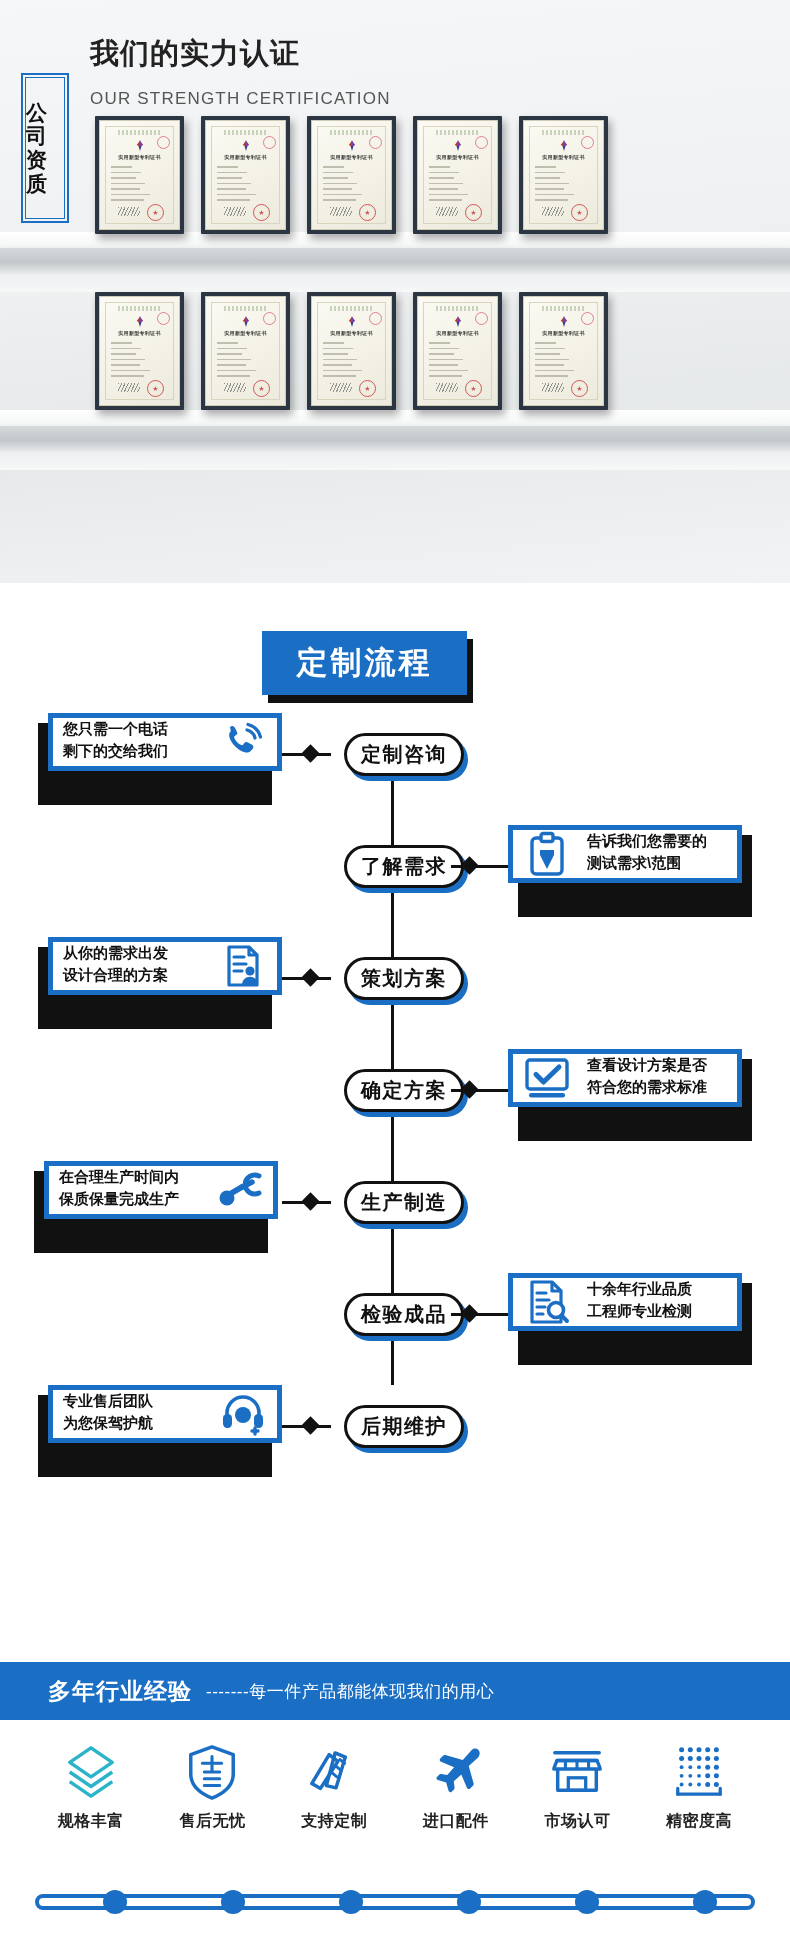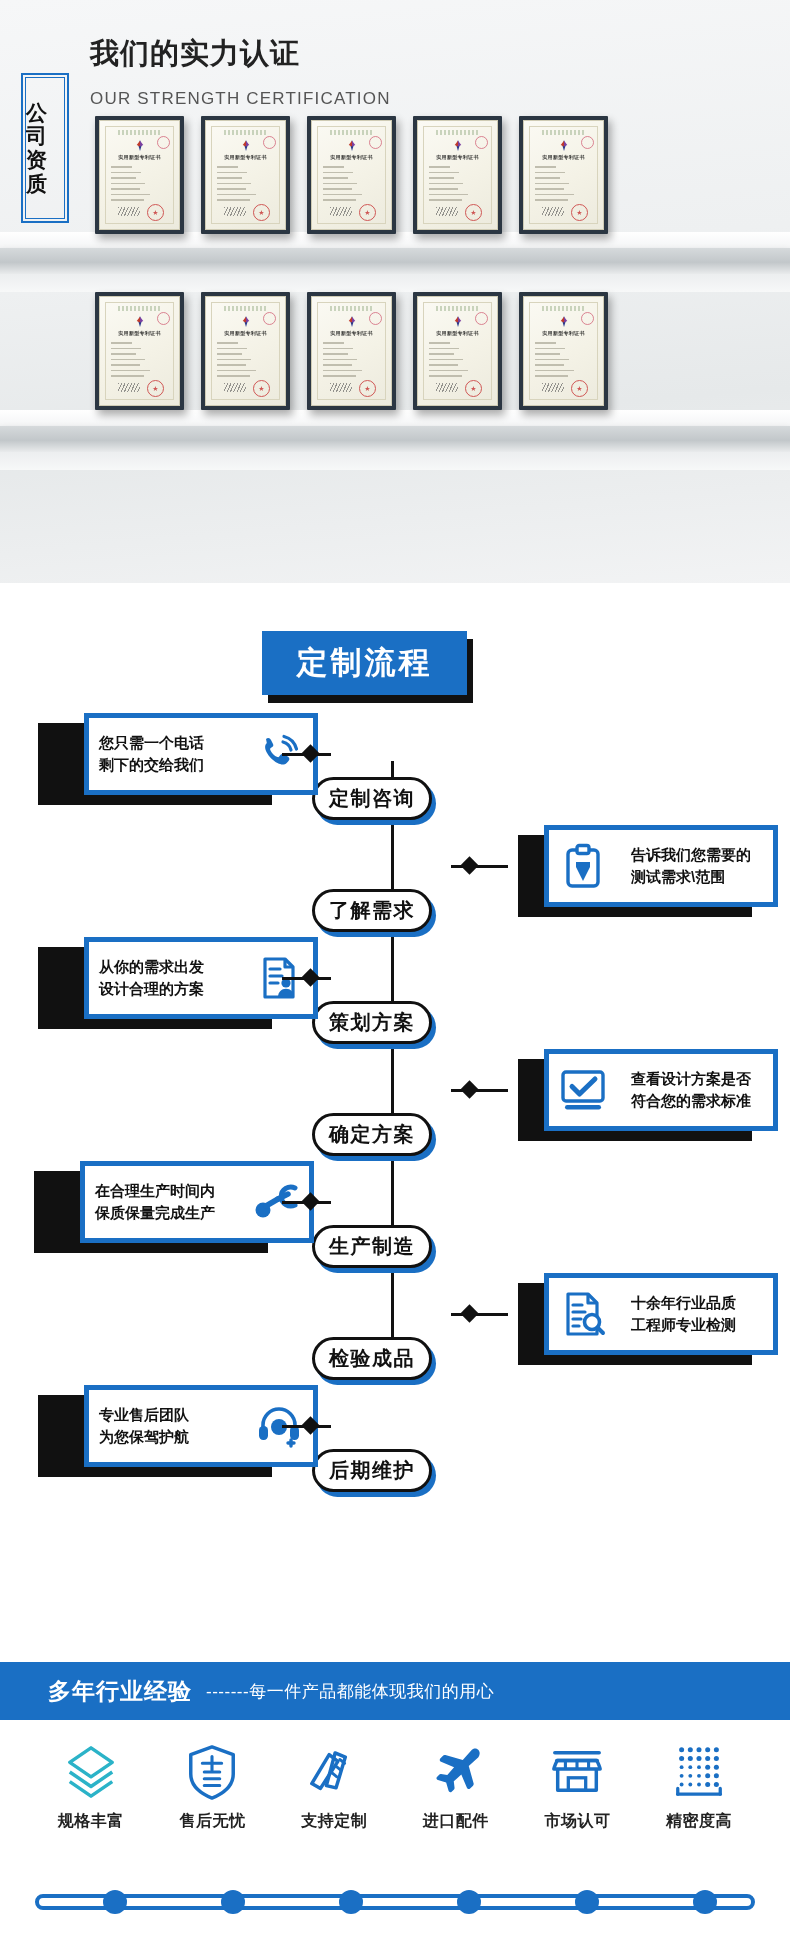--- a/index.html
+++ b/index.html
@@ -120,46 +120,46 @@
   #flow-title-box span{
     color:#fff; font-size:31px; font-weight:bold; letter-spacing:3px;
   }
 
   #spine{
     position:absolute; left:391px; top:178px; width:3px; height:624px;
     background:#111;
   }
 
   .node{
-    position:absolute; left:312px; width:120px; height:43px;margin-top:44px;
+    position:absolute; left:344px; width:120px; height:43px;
   }
   .node-shadow{
     position:absolute; left:4px; top:5px; width:120px; height:43px;
     background:#1a6fc4; border-radius:22px;
   }
   .node-box{
     position:absolute; left:0; top:0; width:120px; height:43px;
     background:#fff; border:3.5px solid #111; border-radius:22px;
     display:flex; align-items:center; justify-content:center;
   }
   .node-box span{
     font-size:20px; font-weight:bold; color:#111; letter-spacing:1.5px;
   }
 
   .card{ position:absolute; width:234px; height:82px; }
   .card-shadow{
     position:absolute; left:-10px; top:10px; width:234px; height:82px; background:#111;
   }
   .card-box{
-    position:absolute; left:0; top:0; width:234px; height:82px;
+    position:absolute; left:0; top:0; width:234px; height:58px;
     background:#fff; border:5px solid #1a6fc4;
-    display:flex; align-items:center; padding:0 10px;margin-left:36px;
+    display:flex; padding:0 10px;
   }
   .card-left .card-box{ justify-content:space-between; }
-  .card-right .card-box{ justify-content:flex-start; gap:24px; }
+  .card-right .card-box{ justify-content:flex-start; gap:16px; }
   .card-text{
     font-size:15px; color:#111; line-height:1.45; font-weight:bold;
     white-space:nowrap;
   }
   .card-icon{ width:48px; height:48px; flex:none; }
 
   .connector{ position:absolute; height:3px; background:#111; }
   .diamond{
     position:absolute; width:13px; height:13px; background:#111;
     transform:rotate(45deg);

